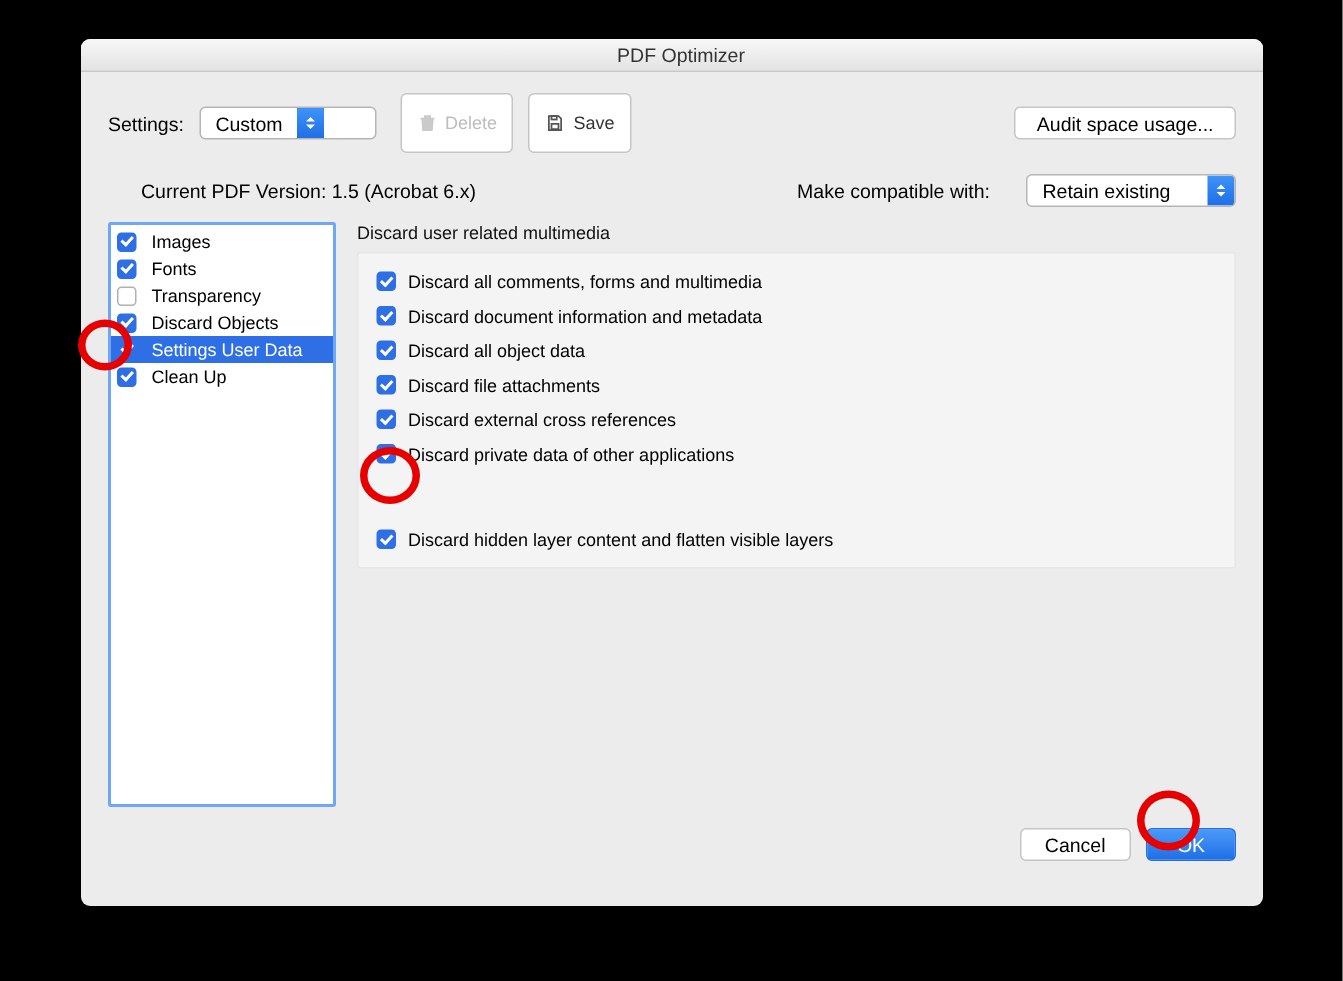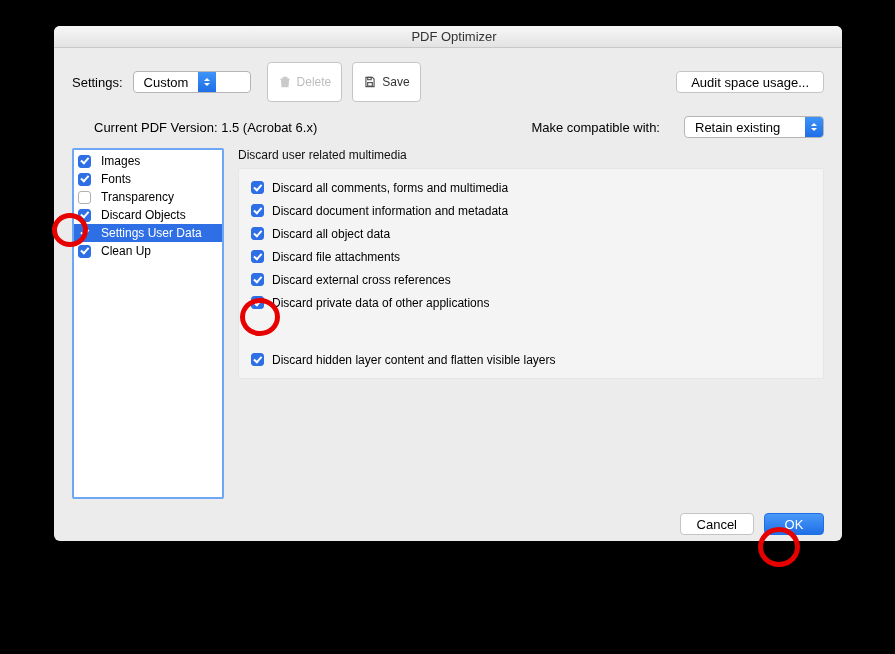--- a/index.html
+++ b/index.html
@@ -30,21 +30,21 @@
       height: 22px;
       line-height: 22px;
       text-align: center;
       font-size: 13px;
       color: #333;
       background: linear-gradient(#f7f7f7,#e3e3e3);
       border-bottom: 1px solid #c8c8c8;
       padding-left: 12px;
     }
     .content {
-      padding: 14px 18px 6px 18px;
+      padding: 14px 18px 30px 18px;
     }
     
     .row1 {
       display: flex;
       align-items: center;
       gap: 10px;
     }
     .label {
       font-size: 13px;
     }
@@ -115,21 +115,21 @@
     }
     .popup.wide .popup-text { min-width: 120px; }
     
     .main {
       display: flex;
       gap: 14px;
       align-items: flex-start;
     }
     .sidebar {
       width: 152px;
-      height: 351px;
+      height: 390px;
       background: #fff;
       border: 2px solid #6ea7f5;
       border-radius: 2px;
       padding: 2px 0;
     }
     .side-item {
       display: flex;
       align-items: center;
       height: 18px;
       padding: 0 4px;

